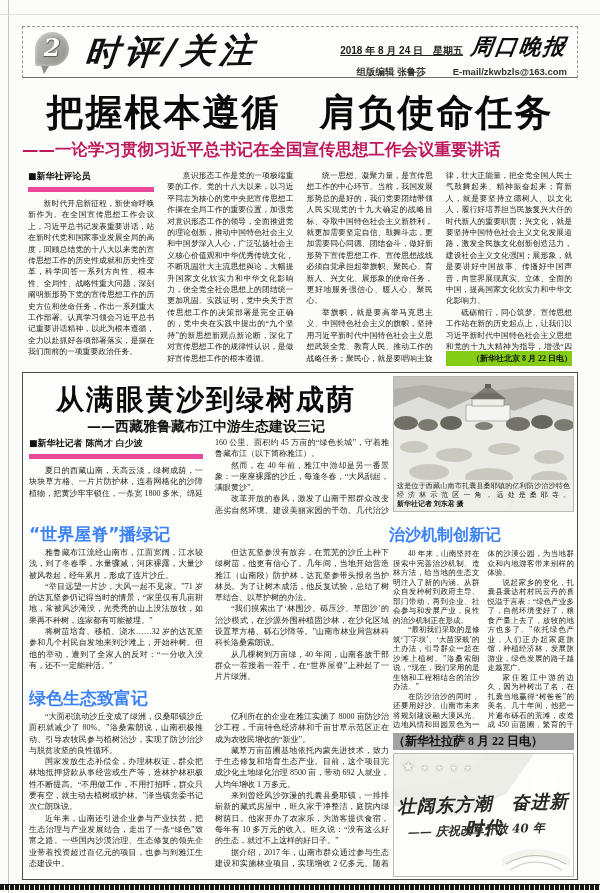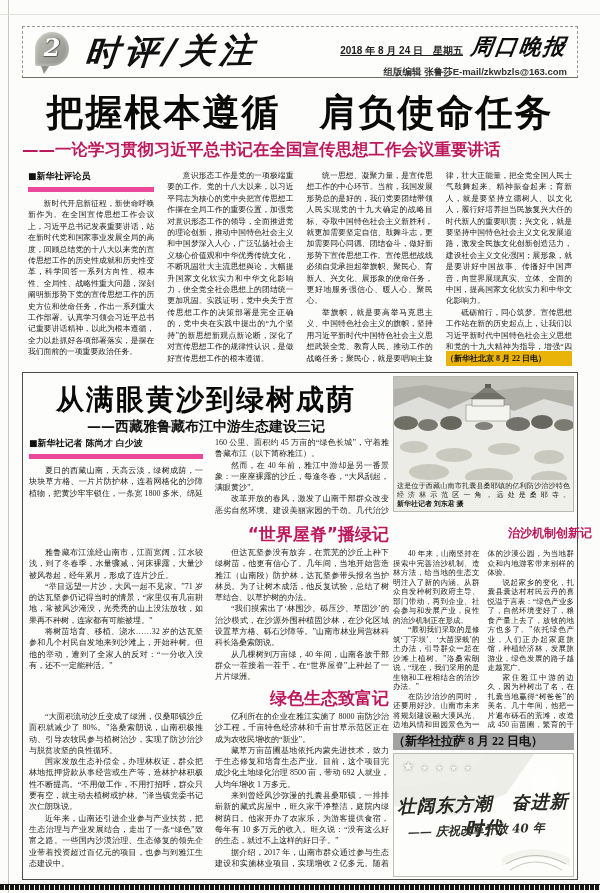--- a/index.html
+++ b/index.html
@@ -43,21 +43,21 @@
     transform:skewX(-6deg) rotate(-1deg); color:#111;
   }
   .header-right { position:absolute; right:10px; top:5px; text-align:right; }
   .header-right .row1 { display:flex; align-items:baseline; justify-content:flex-end; gap:8px; }
   .issue-date { font:700 10px "Liberation Sans","DejaVu Sans",sans-serif; color:#222;text-decoration:underline; }
   .masthead {
     font:italic 800 22px "DejaVu Serif",serif; letter-spacing:2px;
     transform:skewX(-8deg); color:#0e0e0c;
   }
   .header-right .row2 {
-    margin-top:4px; display:flex; justify-content:flex-end; gap:0;
+    margin-top:4px; display:flex; justify-content:flex-end; gap:27px;
     font:700 9.5px "Liberation Sans","DejaVu Sans",sans-serif; color:#333;
   }
 
   
   .a1-headline {
     position:absolute; left:22px; top:88px; width:556px; text-align:center;
     font:900 37px "DejaVu Sans","Liberation Sans",sans-serif;
     letter-spacing:2px; color:#0a0a08;
   }
   .a1-subhead {
@@ -68,22 +68,22 @@
     position:absolute; left:28px; top:170px; width:544px; height:197px;
     column-count:4; column-gap:13px; column-fill:auto;
     font-size:7.8px; line-height:11.4px; text-align:justify; overflow:hidden; color:#20201e;
   }
   .byline {
     font:700 9px "DejaVu Sans","Liberation Sans",sans-serif;
     border-bottom:5px solid #ec4899; padding-bottom:4px; margin-bottom:6px; color:#111;
   }
   .a1-body p, .colblock p { text-indent:2em; }
   .a1-dateline {
-    position:absolute; left:446px; top:351px; width:126px; text-align:left;
-    font-size:8px; font-weight:700; background:#eab308; padding:2px 0; color:#111;
+    position:absolute; left:446px; top:351px; width:126px; text-align:right;
+    font-size:8px; font-weight:700; background:#84cc16; padding:2px 0; color:#111;
   }
 
   
   .a2-box {
     position:absolute; left:22px; top:372px; width:556px; height:508px;
     border:1px solid #4c4c46; background:#fdfdfb;
   }
   .a2-headline {
     position:absolute; left:0; top:8px; width:366px; text-align:center;
     font:900 28px "DejaVu Sans","Liberation Sans",sans-serif; letter-spacing:2px; color:#0a0a08;
@@ -91,28 +91,28 @@
   .a2-subhead {
     position:absolute; left:0; top:45px; width:366px; text-align:center;
     font:700 14px "DejaVu Sans","Liberation Sans",sans-serif; color:#151513;
   }
   .colblock {
     position:absolute; column-gap:12px; column-fill:auto;
     font-size:8px; line-height:11.3px; text-align:justify; overflow:hidden; color:#22221f;
   }
   .a2-intro { left:6px; top:64px; width:360px; height:84px; column-count:2; }
   .sec-heading {
-    position:absolute; text-align:right;
-    font:800 17px "DejaVu Sans","Liberation Sans",sans-serif; color:#be185d;
+    position:absolute; text-align:left;
+    font:800 17px "DejaVu Sans","Liberation Sans",sans-serif; color:#3b82f6;
   }
   .h-green { left:6px; top:150px; width:360px; }
   .blk-green { left:6px; top:174px; width:360px; height:136px; column-count:2; }
   .h-rich { left:6px; top:314px; width:360px; }
   .blk-rich { left:6px; top:338px; width:360px; height:164px; column-count:2; }
-  .h-mech { left:388px; top:152px; width:181px; font-size:12px; }
+  .h-mech { left:366px; top:152px; width:181px; font-size:16px; }
   .blk-mech {
     left:370px; top:176px; width:181px; height:182px;
     column-count:2; column-gap:8px; font-size:7.5px; line-height:9.5px;
   }
   .mech-dateline {
     position:absolute; left:370px; top:360px; width:181px; text-align:left;
     font-size:12px; font-weight:700; background:#a3a3a3; color:#111;
   }
 
   

